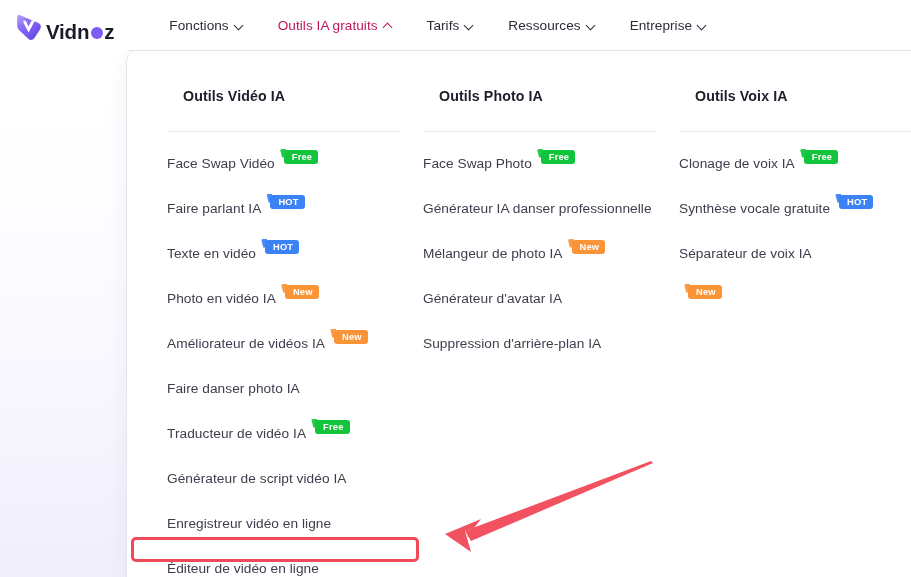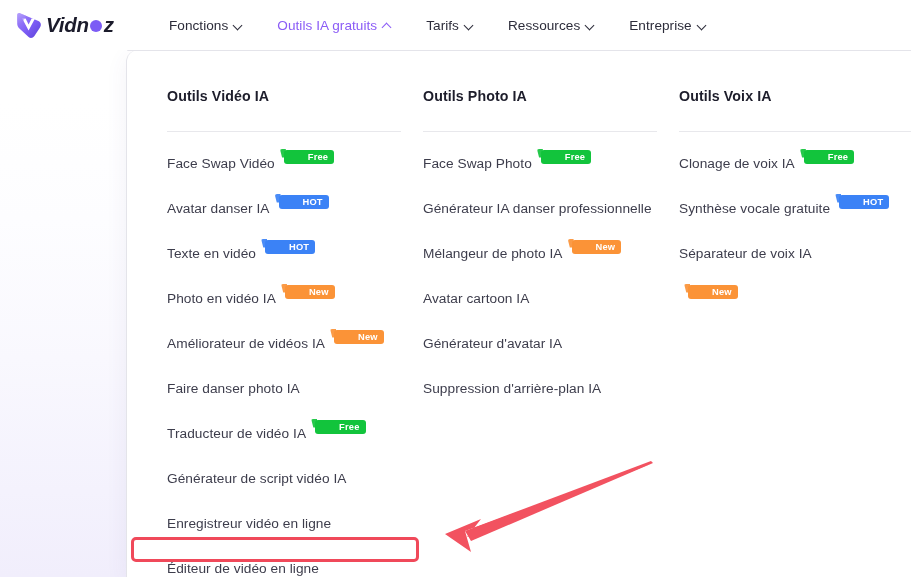--- a/index.html
+++ b/index.html
@@ -33,25 +33,24 @@
     width: 911px;
     height: 50px;
     background: #ffffff;
     display: flex;
     align-items: center;
     z-index: 40;
   }
 
   .logo {
     display: flex;
-    align-items: center;
+    align-items: flex-end;
     margin-left: 14px;
     height: 34px;
     cursor: pointer;
-    font-style: italic;
   }
   .logo-mark {
     width: 29px;
     height: 29px;
     position: relative;
     flex: 0 0 auto;
   }
   .logo-text {
     font-size: 20.5px;
     font-weight: 700;
@@ -82,21 +81,21 @@
     align-items: center;
     font-size: 13.6px;
     color: #2c2c3a;
     padding: 0 17px;
     height: 50px;
     cursor: pointer;
     white-space: nowrap;
     letter-spacing: 0.05px;
   }
   .nav-item.active {
-    color: #8b5cf6;
+    color: #be185d;
     align-items: center;
   }
   .chev {
     display: inline-block;
     margin-left: 6px;
     width: 9px;
     height: 9px;
     position: relative;
     flex: 0 0 auto;
   }
@@ -156,21 +155,21 @@
     width: 256px;
     flex: 0 0 auto;
     padding-top: 36px;
   }
 
   .col-title {
     font-size: 14.2px;
     font-weight: 700;
     color: #1d1d2b;
     letter-spacing: 0.1px;
-    margin: 0 0 0 0;
+    margin: 0 0 0 16px;
     height: 20px;
     line-height: 20px;
   }
   .col-divider {
     width: 234px;
     height: 1px;
     background: #e8e8ec;
     margin-top: 25px;
   }
 
@@ -194,21 +193,21 @@
     line-height: 28px;
   }
 
   
   .badge {
     position: relative;
     display: inline-block;
     margin-left: 9px;
     height: 14px;
     line-height: 14px;
-    padding: 0 6px 0 24px;
+    padding: 0 6px 0 8px;
     border-radius: 3px;
     font-size: 9.3px;
     font-weight: 700;
     color: #ffffff;
     letter-spacing: 0.2px;
     top: 0px;
     white-space: nowrap;
   }
   .badge::before {
     
@@ -313,21 +312,21 @@
   <div class="columns" id="columns-root">
       <div class="col">
         <div class="col-title">Outils Vidéo IA</div>
         <div class="col-divider"></div>
         <ul class="col-list">
           <li class="col-item">
             <span class="col-item-label">Face Swap Vidéo</span>
             <span class="badge free">Free</span>
           </li>
           <li class="col-item">
-            <span class="col-item-label">Avatar danser IA</span>
+            <span class="col-item-label">Faire parlant IA</span>
             <span class="badge hot">HOT</span>
           </li>
           <li class="col-item">
             <span class="col-item-label">Texte en vidéo</span>
             <span class="badge hot">HOT</span>
           </li>
           <li class="col-item">
             <span class="col-item-label">Photo en vidéo IA</span>
             <span class="badge new">New</span>
           </li>
@@ -362,23 +361,20 @@
             <span class="badge free">Free</span>
           </li>
           <li class="col-item">
             <span class="col-item-label">Générateur IA danser professionnelle</span>
           </li>
           <li class="col-item">
             <span class="col-item-label">Mélangeur de photo IA</span>
             <span class="badge new">New</span>
           </li>
           <li class="col-item">
-            <span class="col-item-label">Avatar cartoon IA</span>
-          </li>
-          <li class="col-item">
             <span class="col-item-label">Générateur d'avatar IA</span>
           </li>
           <li class="col-item">
             <span class="col-item-label">Suppression d'arrière-plan IA</span>
           </li>
         </ul>
       </div>
       <div class="col">
         <div class="col-title">Outils Voix IA</div>
         <div class="col-divider"></div>

